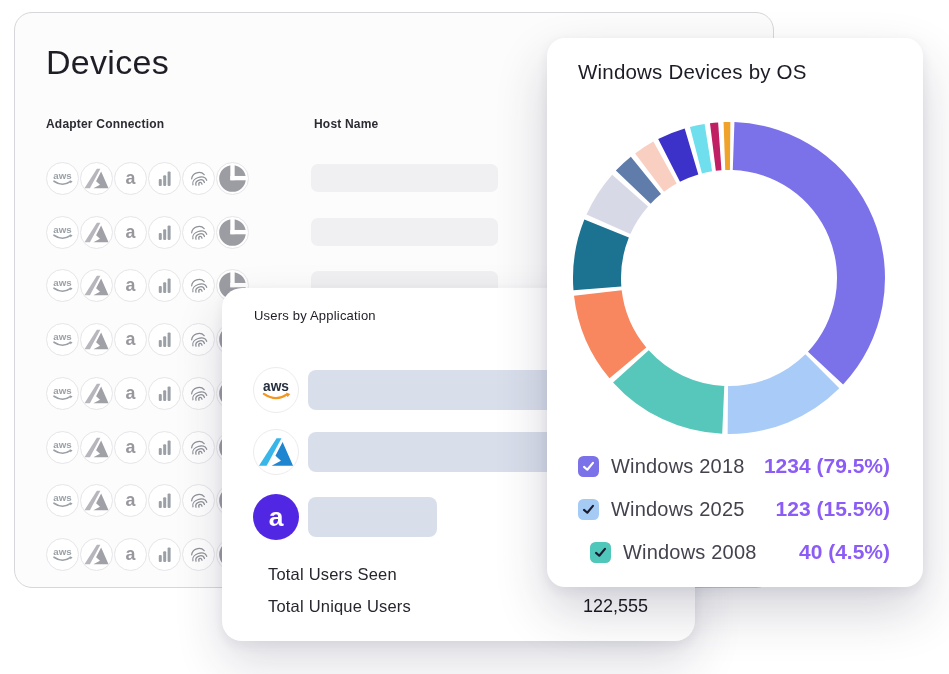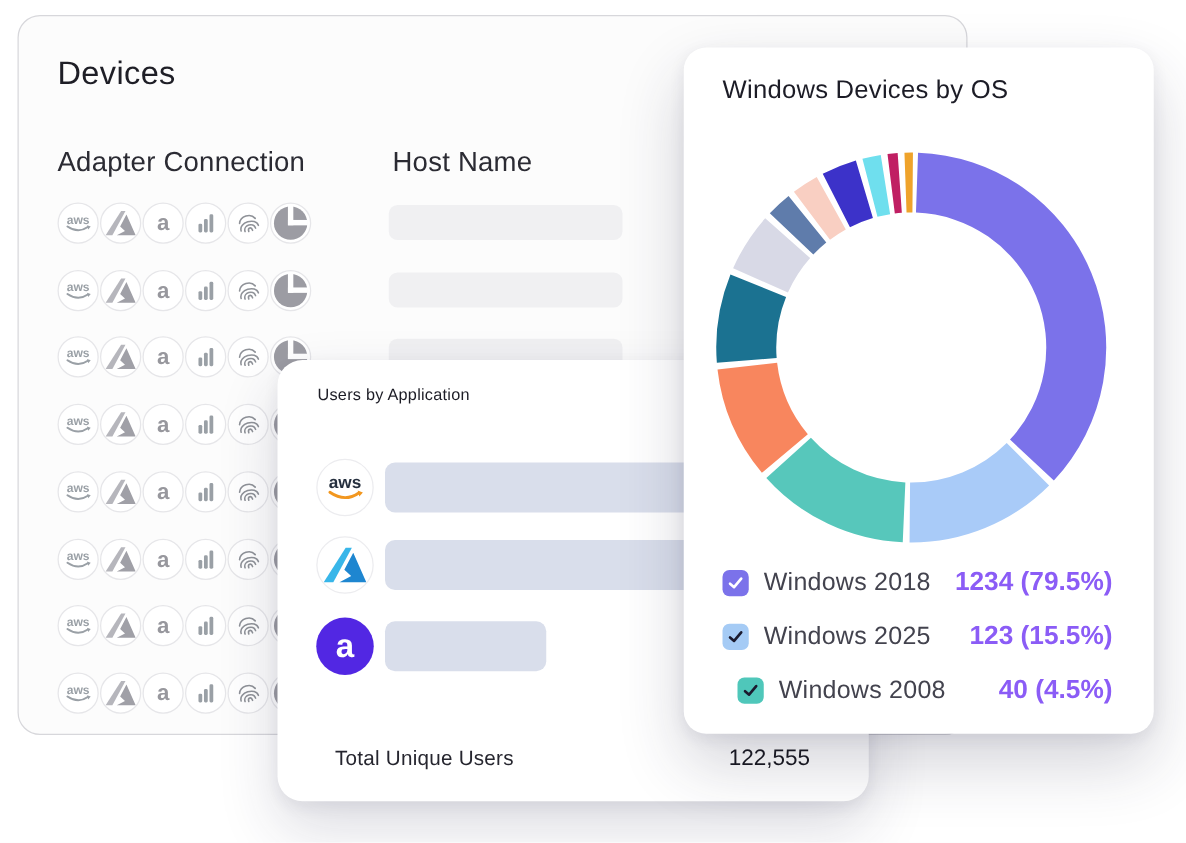--- a/index.html
+++ b/index.html
@@ -7,22 +7,22 @@
     width:949px;height:674px;position:relative;overflow:hidden;
     background:#ffffff;font-family:"Liberation Sans",sans-serif;color:#1d1d27;
   }
   .card{position:absolute;background:#fff;box-sizing:border-box}
 
   
   #devices-card{
     left:14px;top:12px;width:760px;height:576px;
     background:#fcfcfc;border:1px solid #d7d7db;border-radius:18px;z-index:1;
   }
-  .devices-title{position:absolute;left:31px;top:30px;font-size:26px;font-weight:500;color:#1e1e26;letter-spacing:.3px}
-  .col-head{position:absolute;top:104px;font-size:22px;font-weight:400;color:#2b2b33;letter-spacing:.2px}
+  .devices-title{position:absolute;left:31px;top:30px;font-size:34px;font-weight:500;color:#1e1e26;letter-spacing:.3px}
+  .col-head{position:absolute;top:104px;font-size:12px;font-weight:700;color:#2b2b33;letter-spacing:.2px}
   .col-head.adapter{left:31px}
   .col-head.host{left:299px}
   .dev-row{position:absolute;left:31px;height:33px}
   .chips{display:flex;gap:1px}
   .chip{
     width:33px;height:33px;border-radius:50%;background:#fff;border:1px solid #e6e6e9;
     box-sizing:border-box;display:flex;align-items:center;justify-content:center;overflow:hidden;
   }
   .chip svg{width:100%;height:100%;display:block}
   .host-bar{position:absolute;left:265px;top:2px;width:187px;height:28px;border-radius:7px;background:#f0f0f2}
@@ -471,20 +471,23 @@
       </div>
       <div class="user-row" style="top: 206px;">
         <span class="app-chip axonius">
           <svg viewBox="0 0 40 40">
             <text x="20" y="27.5" font-size="23" font-weight="bold" text-anchor="middle" font-family="Liberation Sans,sans-serif" fill="#ffffff">a</text>
           </svg>
         </span>
         <div class="user-bar" style="width: 129px;"></div>
       </div>
     </div>
+  <div class="totals-row" style="top:277px">
+    <span class="totals-label">Total Users Seen</span>
+  </div>
   <div class="totals-row" style="top:308px">
     <span class="totals-label">Total Unique Users</span>
     <span class="totals-value">122,555</span>
   </div>
 </div>
 
 <div class="card" id="os-card">
   <div class="os-title">Windows Devices by OS</div>
   <svg id="donut" viewBox="0 0 320 320">
       <path d="M165.44 4.10 A156 156 0 0 1 274.09 266.39 L238.99 233.66 A108 108 0 0 0 163.77 52.07 Z" fill="#7b72ea"></path>

